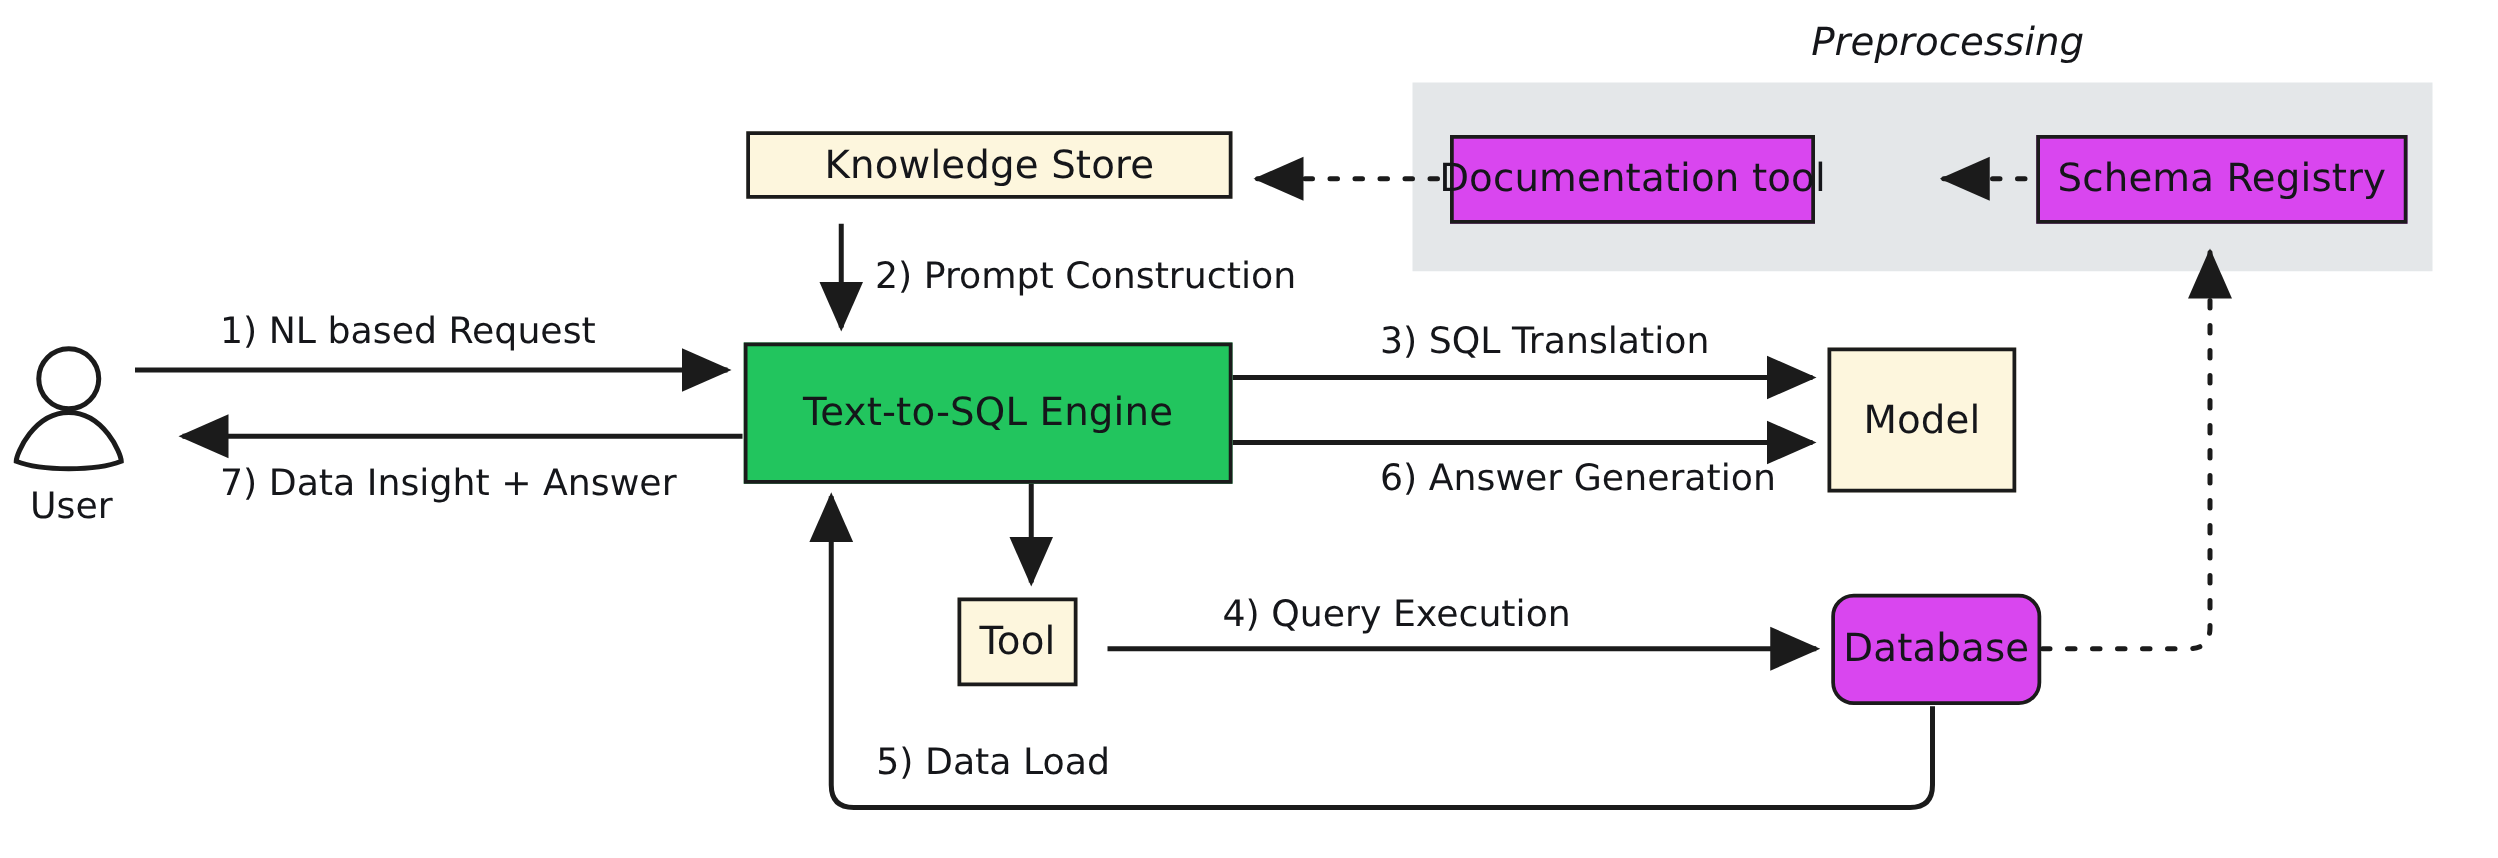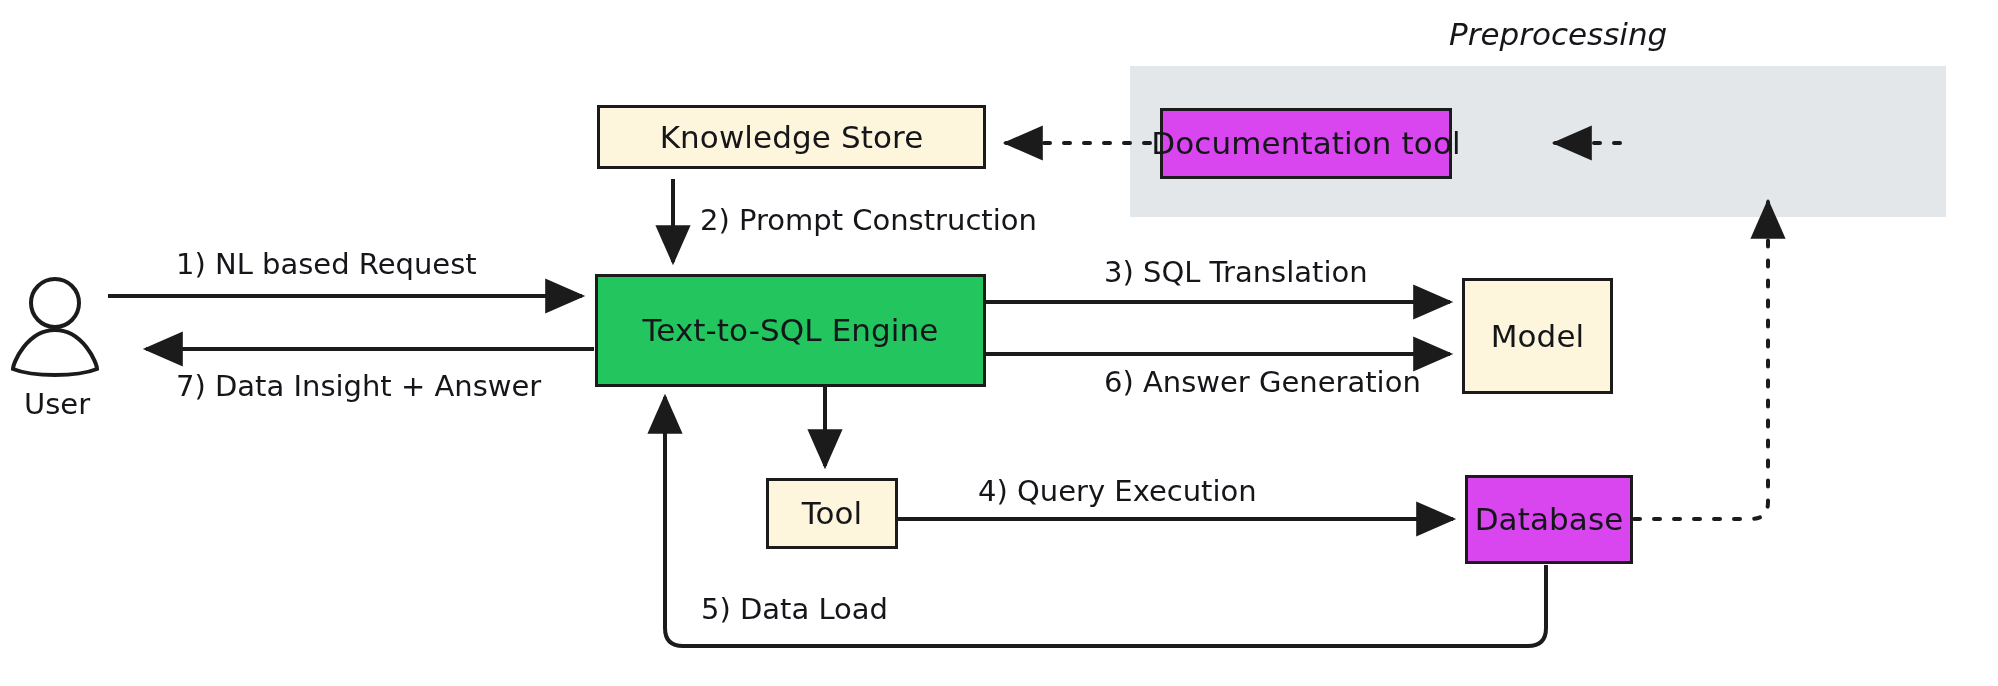--- a/index.html
+++ b/index.html
@@ -126,44 +126,47 @@
 
   <svg class="layer lyr-actor" viewBox="0 0 1998 686" preserveAspectRatio="none">
     <g stroke="#1b1b1b" stroke-width="4" fill="#ffffff">
       <circle cx="55" cy="303" r="24"></circle>
       <path d="M55,330 C27,330 13,363 13,369 C33,377 77,377 97,369 C97,363 83,330 55,330 z"></path>
     </g>
   </svg>
 
   <div class="actor-label" style="left:24px; top:390px;">User</div>
 
-  <div class="node yellow" style="left:597px; top:105px; width:389px; height:64px;text-align:right;">
+  <div class="node yellow" style="left:597px; top:105px; width:389px; height:54px;text-align:right;">
     <span>Knowledge Store</span>
   </div>
 
   <div class="node green" style="left:595px; top:274px; width:391px; height:113px;">
     <span>Text-to-SQL Engine</span>
   </div>
 
   <div class="node yellow" style="left:1462px; top:278px; width:151px; height:116px;">
     <span>Model</span>
   </div>
 
-  <div class="node yellow" style="left:766px; top:478px; width:132px; height:71px;">
+  <div class="node yellow" style="left:766px; top:478px; width:96px; height:71px;">
     <span>Tool</span>
   </div>
 
-  <div class="node blue" style="left:1465px; top:475px; width:168px; height:89px;">
+  <div class="node blue" style="left:1465px; top:475px; width:168px; height:89px;border-radius:18px;">
     <span>Database</span>
   </div>
 
   <div class="node blue" style="left:1160px; top:108px; width:292px; height:71px;">
     <span>Documentation tool</span>
   </div>
 
+  <div class="node blue" style="left:1629px; top:108px; width:297px; height:71px;">
+    <span>Schema Registry</span>
+  </div>
 
   <div class="edge-label" style="left:176px; top:250px;">1) NL based Request</div>
 
   <div class="edge-label" style="left:700px; top:206px;">2) Prompt Construction</div>
 
   <div class="edge-label" style="left:1104px; top:258px;">3) SQL Translation</div>
 
   <div class="edge-label" style="left:978px; top:477px;">4) Query Execution</div>
 
   <div class="edge-label" style="left:701px; top:595px;">5) Data Load</div>

